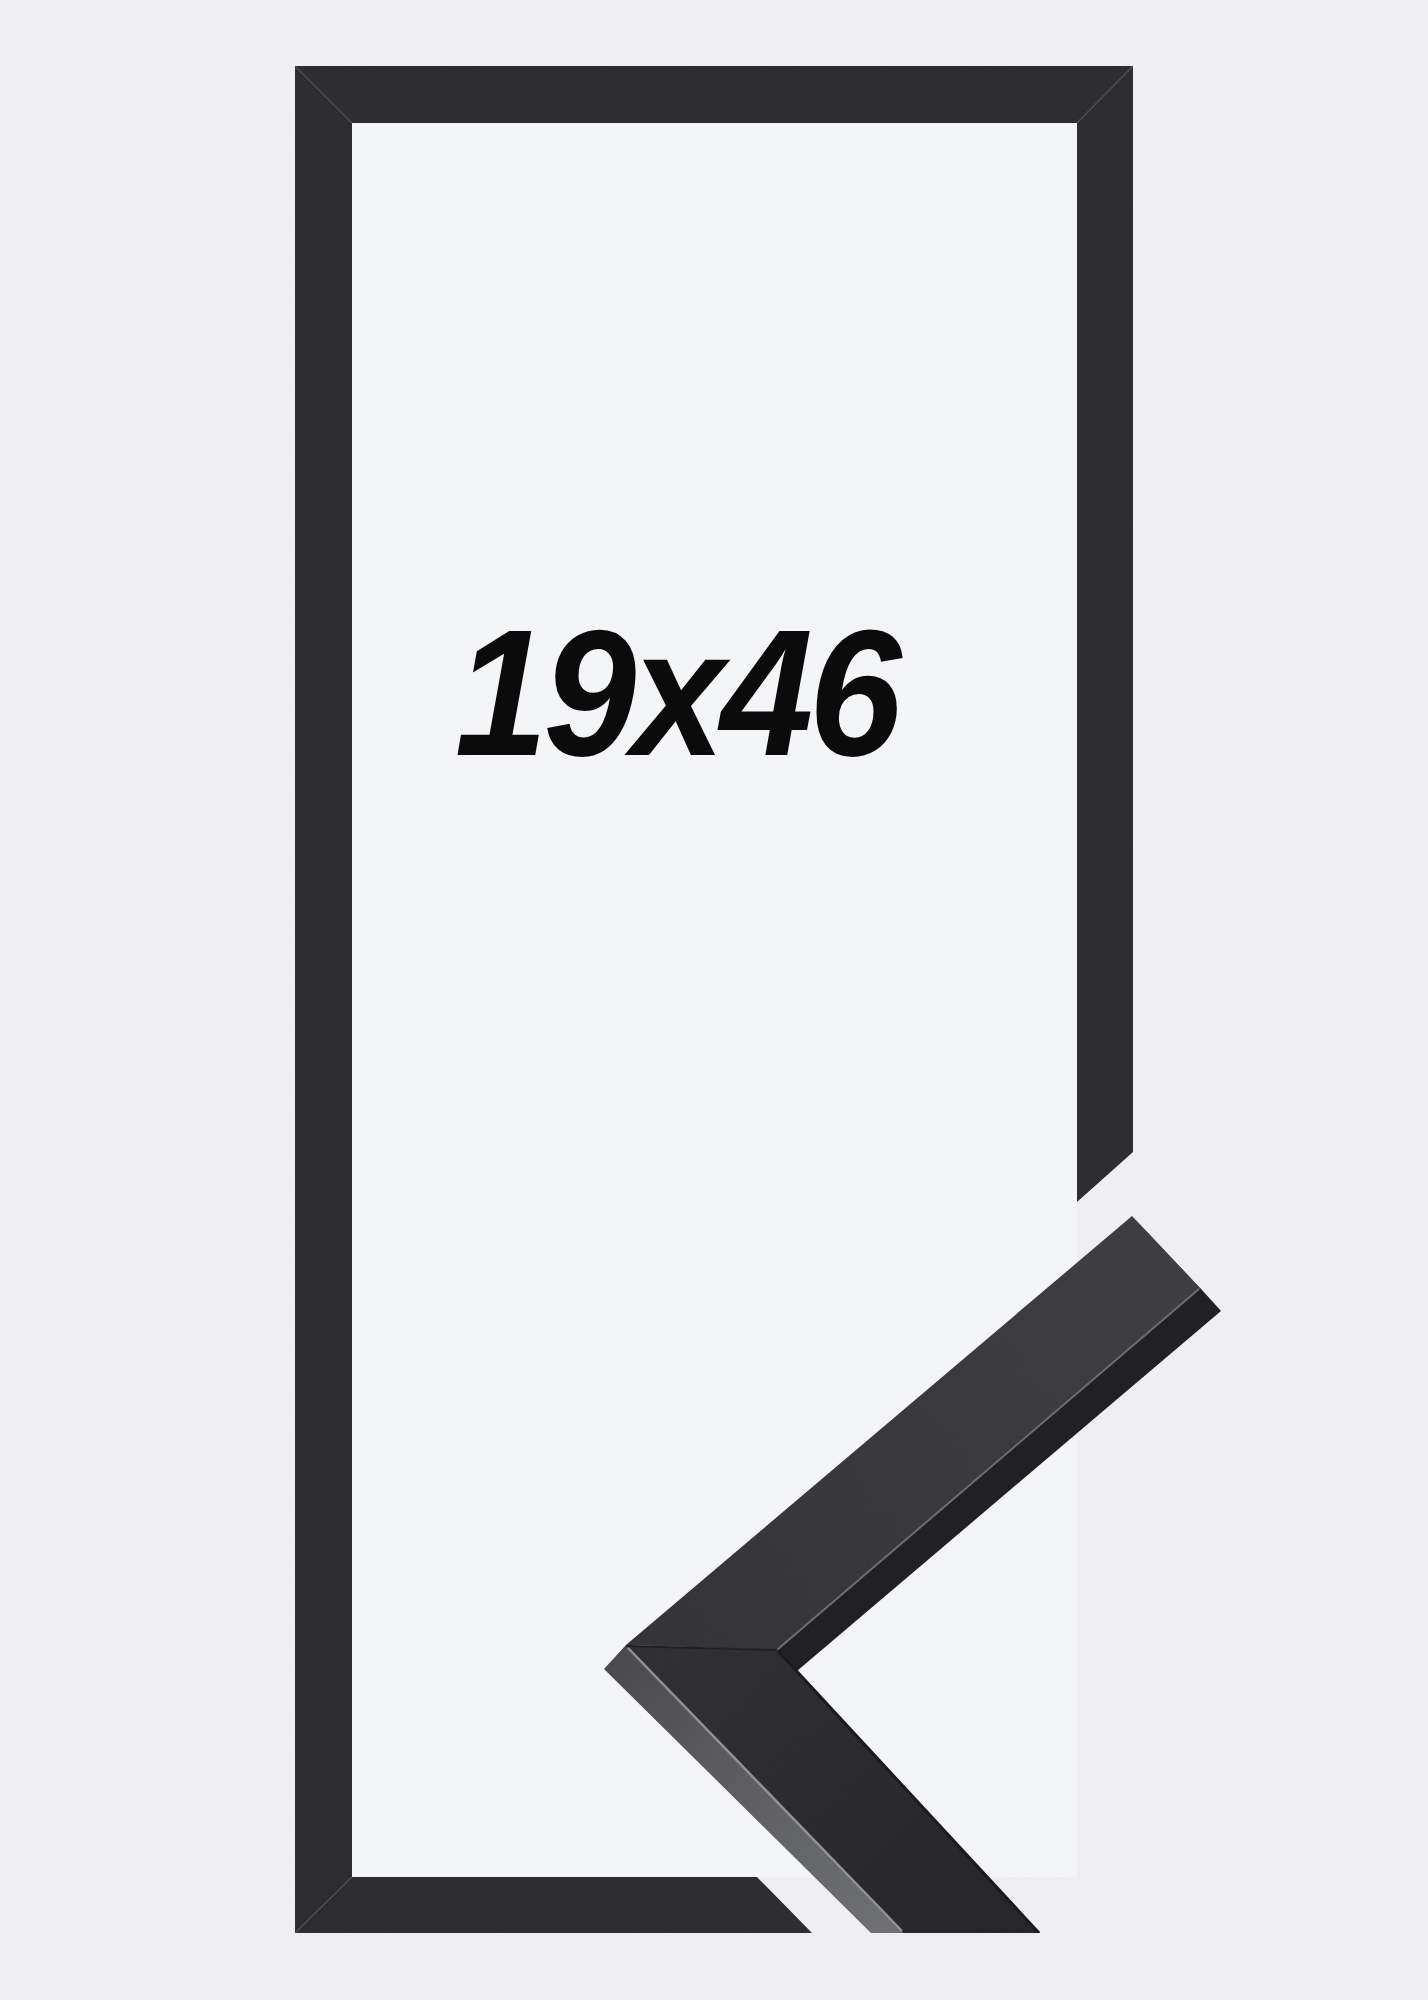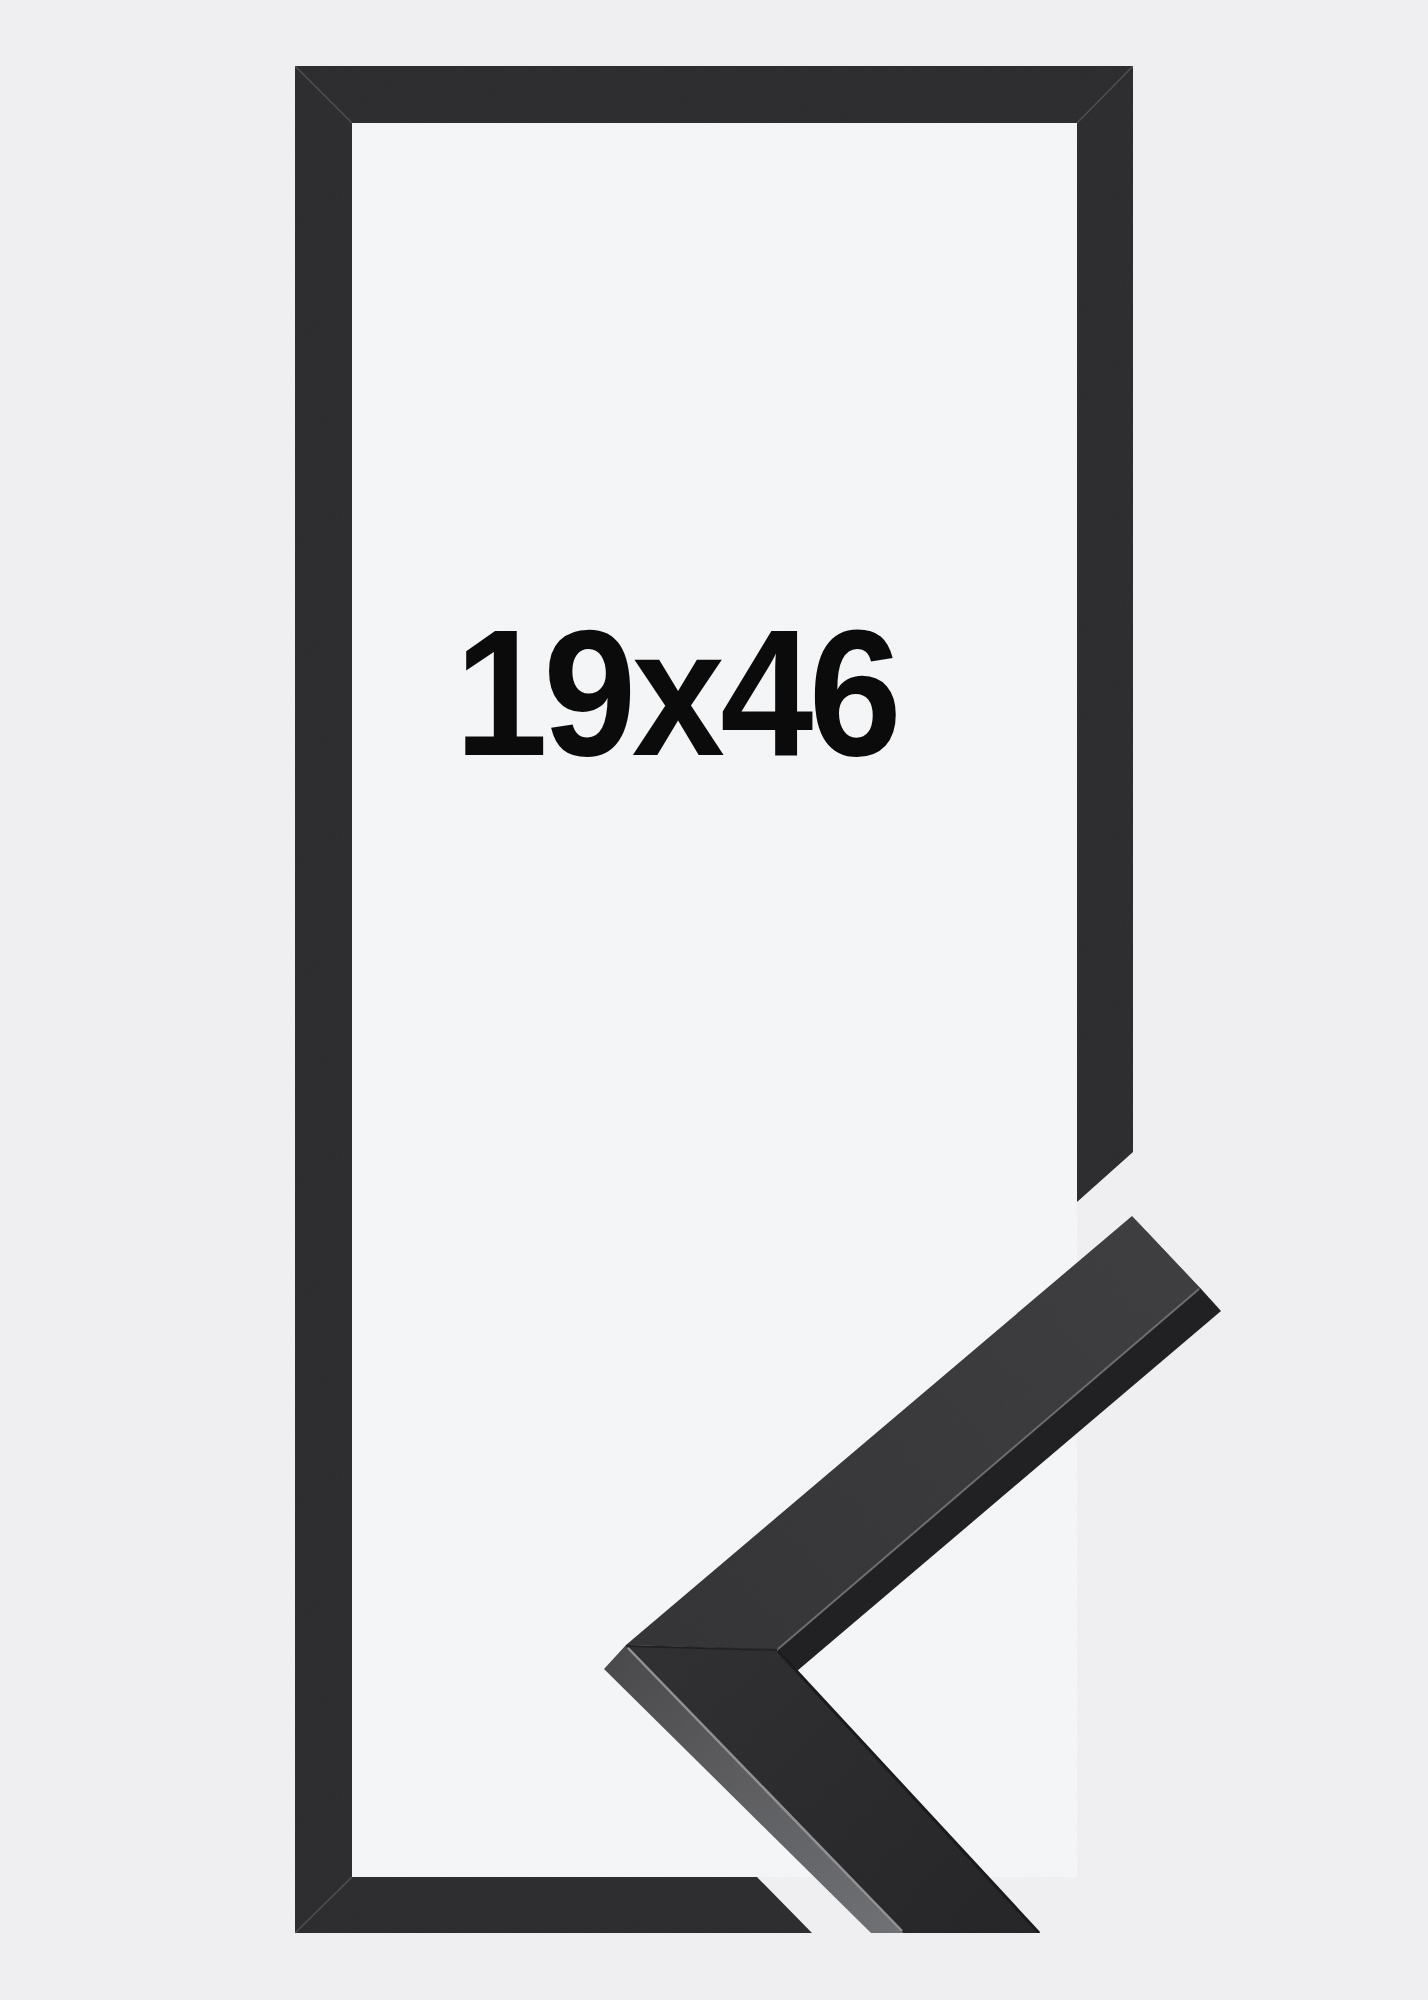--- a/index.html
+++ b/index.html
@@ -13,20 +13,21 @@
     overflow: hidden;
     background: #f0f0f2;
     font-family: "Liberation Sans", sans-serif;
   }
   .photo {
     position: absolute;
     left: 0;
     top: 0;
     width: 1428px;
     height: 1520px;
+    font-style: italic;
   }
   .frame-svg {
     position: absolute;
     left: 0;
     top: 0;
     display: block;
   }
   .size-label {
     position: absolute;
     left: 676px;

